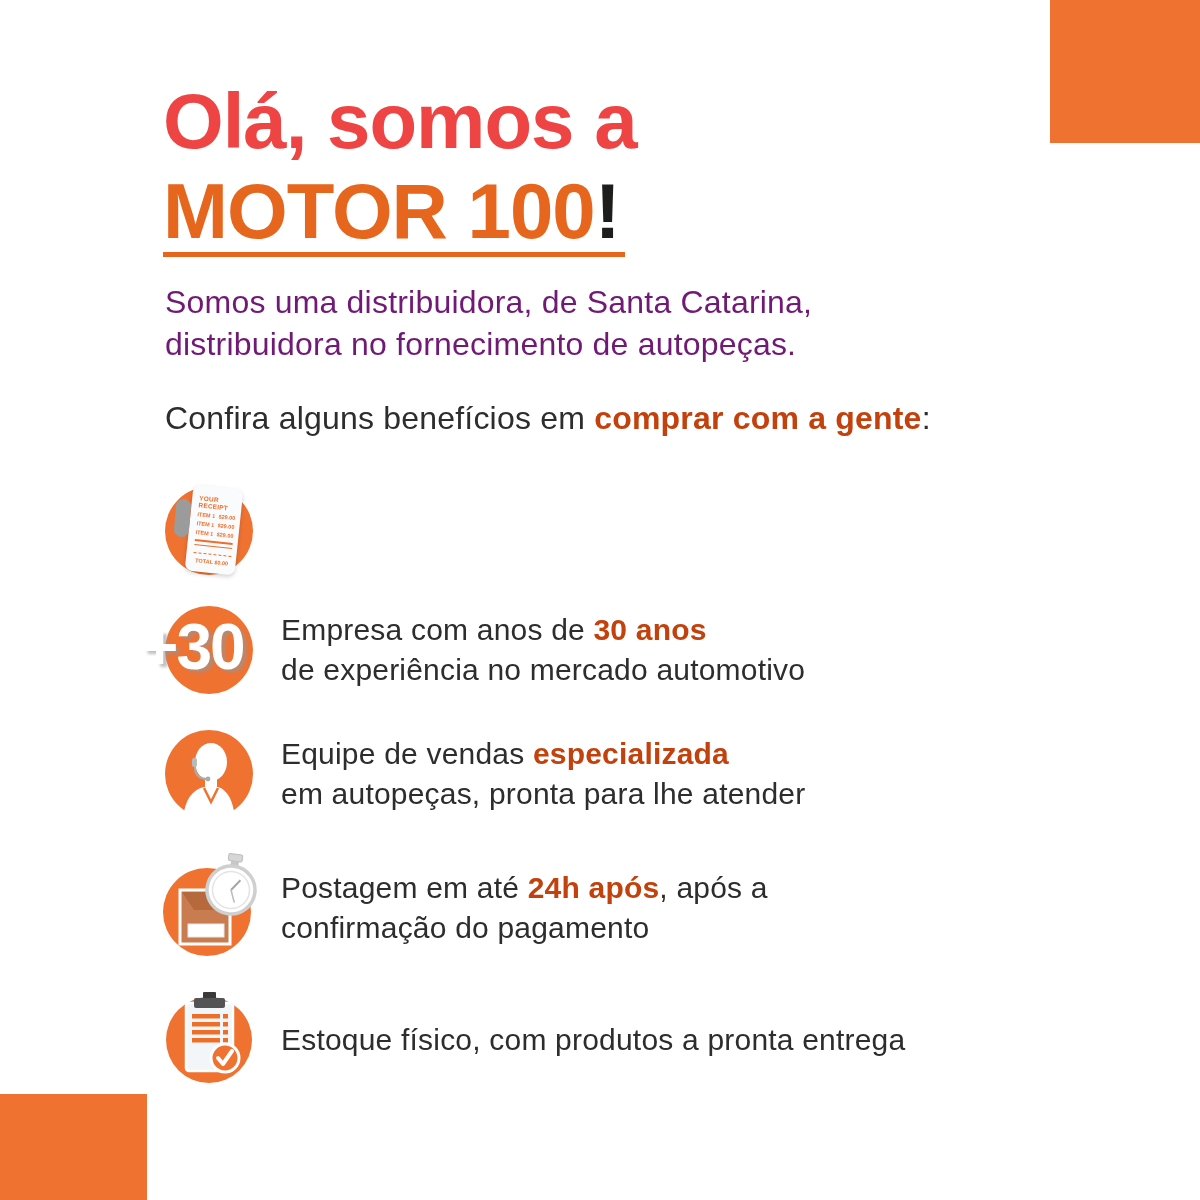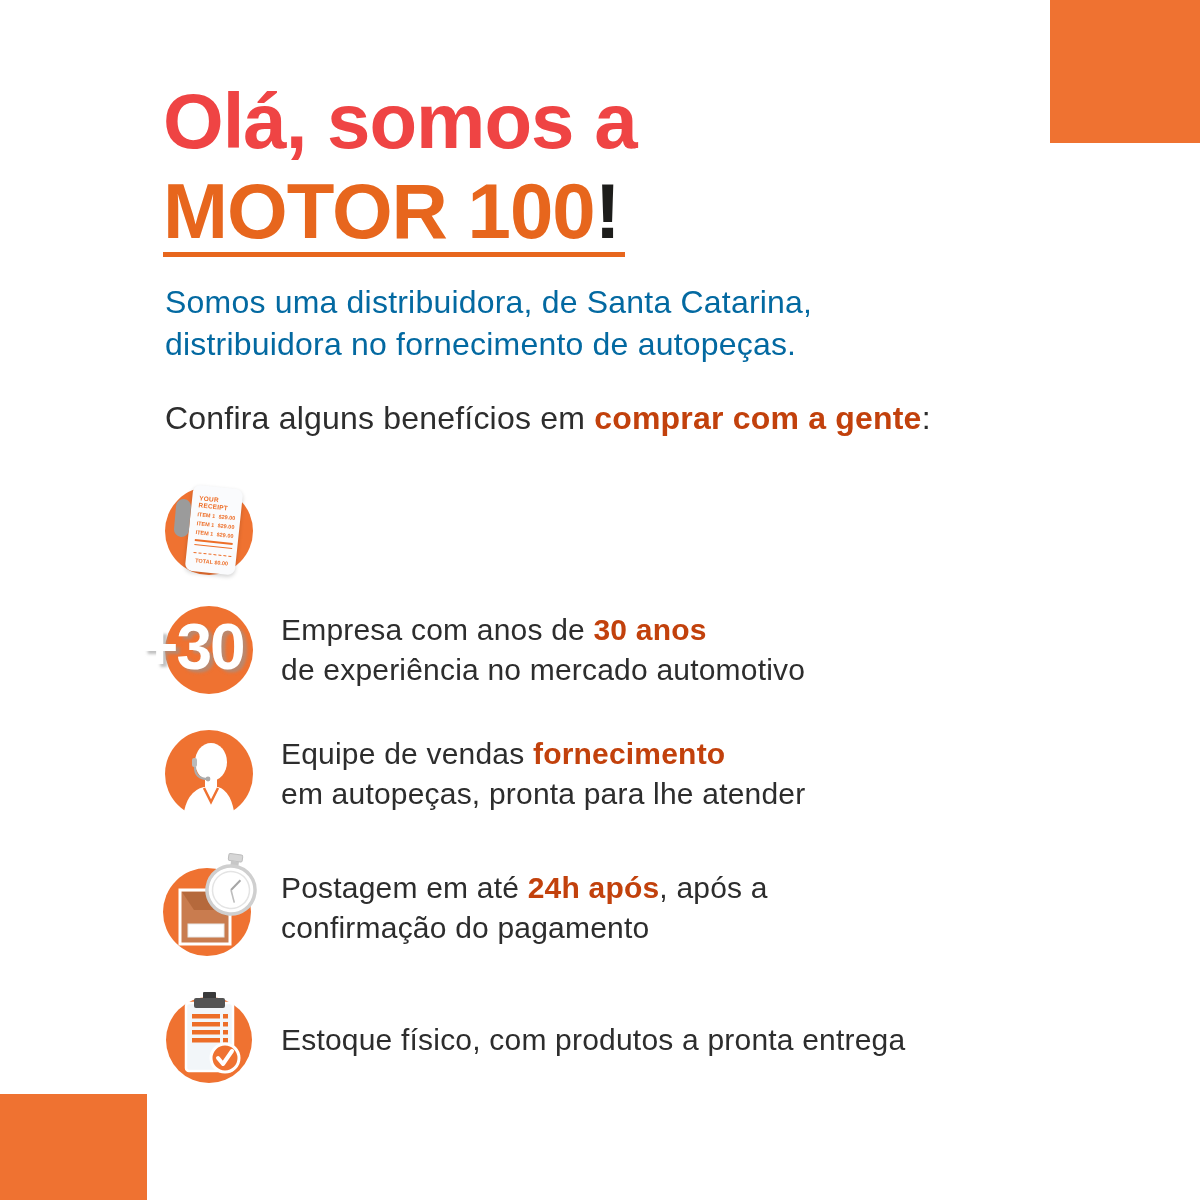--- a/index.html
+++ b/index.html
@@ -15,21 +15,21 @@
   .sq.bl{left:0;top:1094px;width:147px;height:106px;}
 
   
   .title{position:absolute;left:163px;top:76px;line-height:90px;font-weight:800;letter-spacing:-1px;}
   .title .l1{font-size:78px;color:#ef4444;}
   .title .l2{font-size:78px;color:#E7661D;}
   .title .bang{color:#1d1d1b;}
   .title-underline{position:absolute;left:163px;top:252px;width:462px;height:5px;background:#E7661D;}
 
   
-  .intro{position:absolute;left:165px;top:281px;font-size:32px;line-height:42px;color:#0369a1;letter-spacing:.2px;}
+  .intro{position:absolute;left:165px;top:281px;font-size:32px;line-height:42px;color:#701a75;letter-spacing:.2px;}
   .benefits-intro{position:absolute;left:165px;top:397px;font-size:32px;line-height:42px;color:#2d2d2d;letter-spacing:.2px;}
   .hl{color:#c2410c;font-weight:700;}
 
   
   .benefit{position:absolute;left:163px;display:flex;align-items:center;}
   .icon-box{position:relative;width:92px;height:112px;flex:0 0 92px;margin-right:26px;}
   .circle{position:absolute;left:2px;top:12px;width:88px;height:88px;border-radius:50%;background:#EF7231;}
   .benefit-text{font-size:30px;line-height:40px;color:#2d2d2d;letter-spacing:.2px;white-space:nowrap;}
 
   
@@ -118,21 +118,21 @@
         <ellipse cx="48" cy="44" rx="16" ry="19" fill="#ffffff"></ellipse>
         <rect x="42" y="58" width="12" height="12" fill="#ffffff"></rect>
         <path d="M20,100 Q23,73 41,69 L55,69 Q69,73 72,100 Z" fill="#ffffff"></path>
         <path d="M41,70 L48,84 L55,70" fill="none" stroke="#EF7231" stroke-width="2.5"></path>
         <rect x="29" y="40" width="5" height="9" rx="2" fill="#b9b9b9"></rect>
         <path d="M32,49 Q32,61 45,61" fill="none" stroke="#ababab" stroke-width="2.2"></path>
         <circle cx="45" cy="61" r="2.4" fill="#ababab"></circle>
       </svg>
     </div>
     <div class="benefit-text">
-      <div><span>Equipe de vendas </span><span class="hl">fornecimento</span></div>
+      <div><span>Equipe de vendas </span><span class="hl">especializada</span></div>
       <div><span>em autopeças, pronta para lhe atender</span></div>
     </div>
   </div>
 
   <div class="benefit" style="top:852px">
     <div class="icon-box">
       <svg width="92" height="112" viewBox="0 0 92 112">
         <circle cx="44" cy="60" r="44" fill="#EF7231"></circle>
         <rect x="17" y="38" width="50" height="54" fill="#C97C4F" stroke="#ffffff" stroke-width="3"></rect>
         <polygon points="19,40 65,40 53,58 31,58" fill="#B5693C"></polygon>

